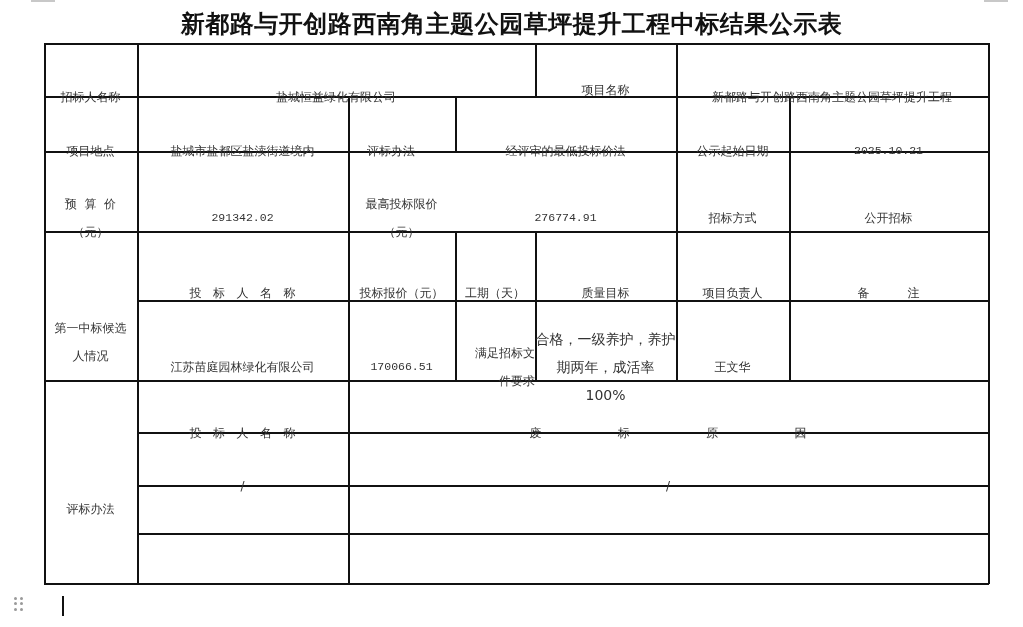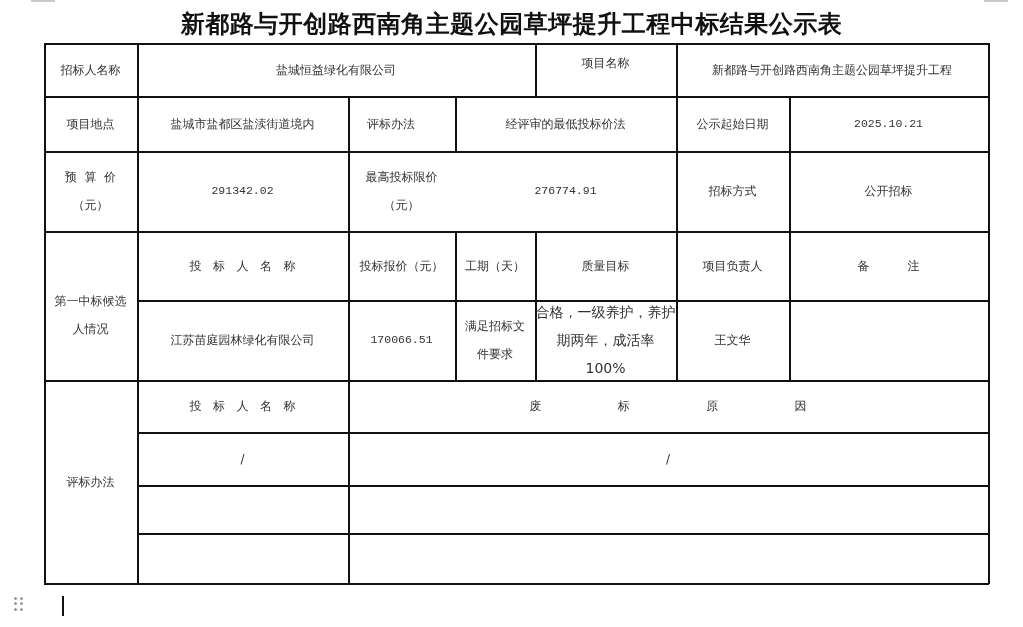--- a/index.html
+++ b/index.html
@@ -11,21 +11,21 @@
   }
   .corner-mark { position:absolute; top:0; width:24px; height:2px; background:#c8c8c8; }
   .title {
     position:absolute; left:0; width:1023px; top:8px; text-align:center;
     font-family:"DejaVu Serif", "Liberation Serif", serif;
     font-weight:bold; font-size:24px; color:#111; letter-spacing:0.5px;
   }
   .cell {
     position:absolute; box-sizing:border-box;
     display:flex; align-items:center; justify-content:center;
-    text-align:center; font-size:12px; color:#333; line-height:28px;
+    text-align:center; font-size:12px; color:#333; line-height:28px;margin-top:27px;
   }
   .cell.num { font-family:"Liberation Mono","DejaVu Sans Mono",monospace; font-size:11.5px; }
   .hl { position:absolute; height:1.5px; background:#111; }
   .vl { position:absolute; width:1.5px; background:#111; }
   .spaced { word-spacing:0; white-space:pre; }
   .footer {
     position:absolute; left:54px; top:596px; font-size:13px; color:#333;
     font-family:"DejaVu Sans", "Liberation Sans", sans-serif;
   }
   .cursor { display:inline-block; width:2px; height:20px; background:#111; vertical-align:middle; margin-left:8px; }
@@ -145,21 +145,21 @@
   <div class="cell" style="left:789px; top:231px; width:199px; height:69px;">
       <span class="spaced">备          注</span>
     </div>
 
   <div class="cell" style="left:137px; top:300px; width:211px; height:80px;">
       <span>江苏苗庭园林绿化有限公司</span>
     </div>
   <div class="cell num" style="left:348px; top:300px; width:107px; height:80px;">
       <span>170066.51</span>
     </div>
-  <div class="cell" style="left:455px; top:300px; width:80px; height:80px; flex-direction:column;">
+  <div class="cell" style="left:455px; top:300px; width:80px; height:80px; flex-direction:column;align-items:flex-end;">
     <span>满足招标文</span>
     <span>件要求</span>
   </div>
   <div class="cell" style="left:535px; top:300px; width:141px; height:80px; flex-direction:column; font-size:14px;">
     <span>合格，一级养护，养护</span>
     <span>期两年，成活率 100%</span>
   </div>
   <div class="cell" style="left:676px; top:300px; width:113px; height:80px;">
       <span>王文华</span>
     </div>

